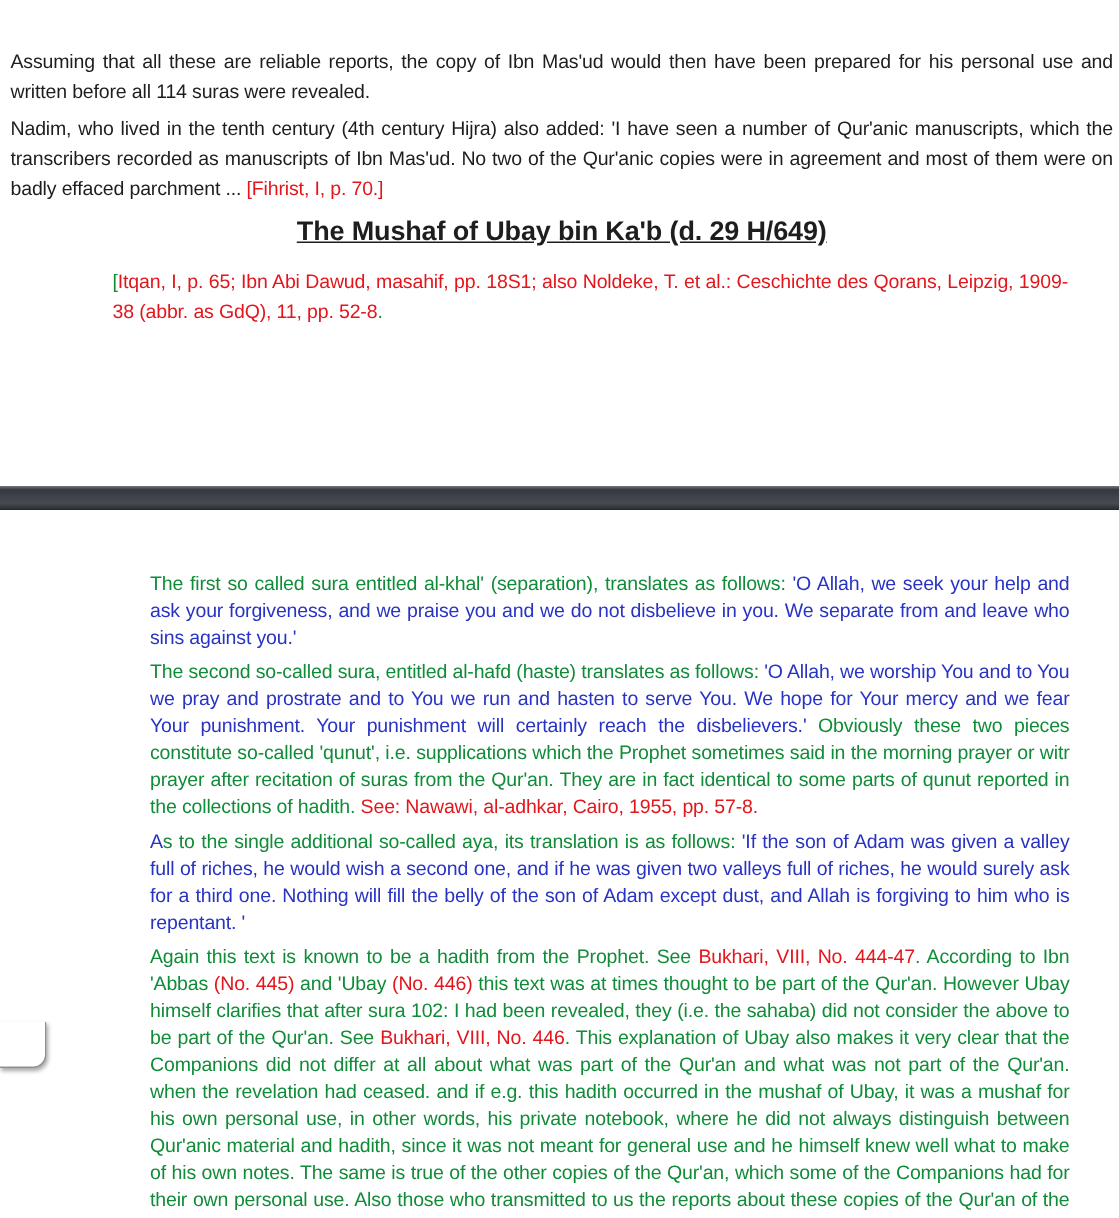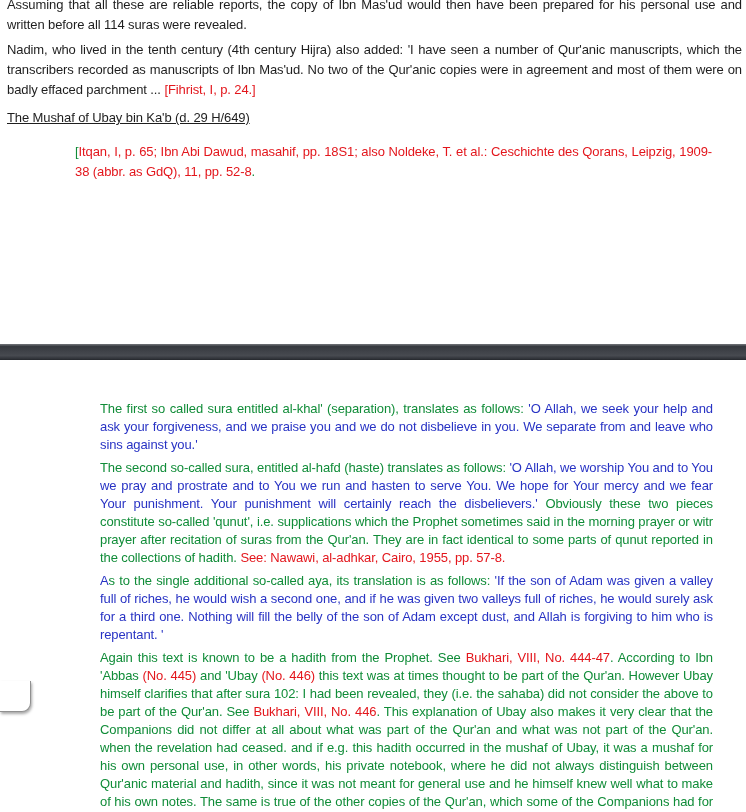--- a/index.html
+++ b/index.html
@@ -8,26 +8,26 @@
   }
   html,body{margin:0;padding:0;}
   body{
     width:746px;height:812px;overflow:hidden;position:relative;
     background:var(--page_bg);
     font-family:"Liberation Sans","DejaVu Sans",sans-serif;
     -webkit-font-smoothing:antialiased;
   }
   .page{box-sizing:border-box;background:var(--page_bg);}
   .page p{margin:0 0 5px 0;font-size:13px;letter-spacing:-0.1px;text-align:justify;color:var(--black);}
-  .page-1{height:344px;overflow:hidden;padding:0 4px 0 7px;}
+  .page-1{height:288px;overflow:hidden;padding:0 4px 0 7px;margin-top:36px;}
   .page-1 p{line-height:20px;}
   .clip-top{margin-top:-5px !important;}
   .section-heading{
-    font-size:13px;letter-spacing:-0.1px;line-height:20px;font-weight:normal;
-    text-decoration:underline;color:var(--black);margin:8px 0 8px 0;text-align:left;
+    font-size:18px;letter-spacing:-0.1px;line-height:20px;font-weight:bold;
+    text-decoration:underline;color:var(--black);margin:8px 0 8px 0;text-align:center;
   }
   .citation{margin:14px 30px 0 68px !important;line-height:21px;}
   .page-separator{
     height:16px;width:746px;
     background:linear-gradient(180deg,#73767b 0%,#35383e 16%,#3f4248 45%,#474a50 72%,#33363c 90%,#24272c 100%);
   }
   .page-2{padding:40px 33px 0 100px;height:508px;overflow:hidden;}
   .page-2 p{line-height:18px;margin:0 0 5px 0;}
   .c-black{color:var(--black);}
   .c-red{color:var(--red);}
@@ -40,21 +40,21 @@
     border-bottom-right-radius:9px;
     box-shadow:1px 2px 3px rgba(0,0,0,0.35);
     z-index:5;
   }
 </style>
 </head>
 <body>
 
 <div class="page page-1">
   <p class="clip-top"><span class="c-black">Assuming that all these are reliable reports, the copy of Ibn Mas'ud would then have been prepared for his personal use and written before all 114 suras were revealed.</span></p>
-  <p><span class="c-black">Nadim, who lived in the tenth century (4th century Hijra) also added: 'I have seen a number of Qur'anic manuscripts, which the transcribers recorded as manuscripts of Ibn Mas'ud. No two of the Qur'anic copies were in agreement and most of them were on badly effaced parchment ... </span><span class="c-red">[Fihrist, I, p. 24.]</span></p>
+  <p><span class="c-black">Nadim, who lived in the tenth century (4th century Hijra) also added: 'I have seen a number of Qur'anic manuscripts, which the transcribers recorded as manuscripts of Ibn Mas'ud. No two of the Qur'anic copies were in agreement and most of them were on badly effaced parchment ... </span><span class="c-red">[Fihrist, I, p. 70.]</span></p>
   <h2 class="section-heading">The Mushaf of Ubay bin Ka'b (d. 29 H/649)</h2>
   <p class="citation"><span class="c-green">[</span><span class="c-red">Itqan, I, p. 65; Ibn Abi Dawud, masahif, pp. 18S1; also Noldeke, T. et al.: Ceschichte des Qorans, Leipzig, 1909-38 (abbr. as GdQ), 11, pp. 52-8</span><span class="c-green">.</span></p>
 </div>
 
 <div class="page-separator"></div>
 
 <div class="page page-2">
   <p><span class="c-green">The first so called sura entitled al-khal' (separation), translates as follows: </span><span class="c-blue">'O Allah, we seek your help and ask your forgiveness, and we praise you and we do not disbelieve in you. We separate from and leave who sins against you.'</span></p>
   <p><span class="c-green">The second so-called sura, entitled al-hafd (haste) translates as follows: </span><span class="c-blue">'O Allah, we worship You and to You we pray and prostrate and to You we run and hasten to serve You. We hope for Your mercy and we fear Your punishment. Your punishment will certainly reach the disbelievers.' </span><span class="c-green">Obviously these two pieces constitute so-called 'qunut', i.e. supplications which the Prophet sometimes said in the morning prayer or witr prayer after recitation of suras from the Qur'an. They are in fact identical to some parts of qunut reported in the collections of hadith. </span><span class="c-red">See: Nawawi, al-adhkar, Cairo, 1955, pp. 57-8.</span></p>
   <p><span class="c-blue">A</span><span class="c-green">s to the single additional so-called aya, its translation is as follows: </span><span class="c-blue">'If the son of Adam was given a valley full of riches, he would wish a second one, and if he was given two valleys full of riches, he would surely ask for a third one. Nothing will fill the belly of the son of Adam except dust, and Allah is forgiving to him who is repentant. '</span></p>

